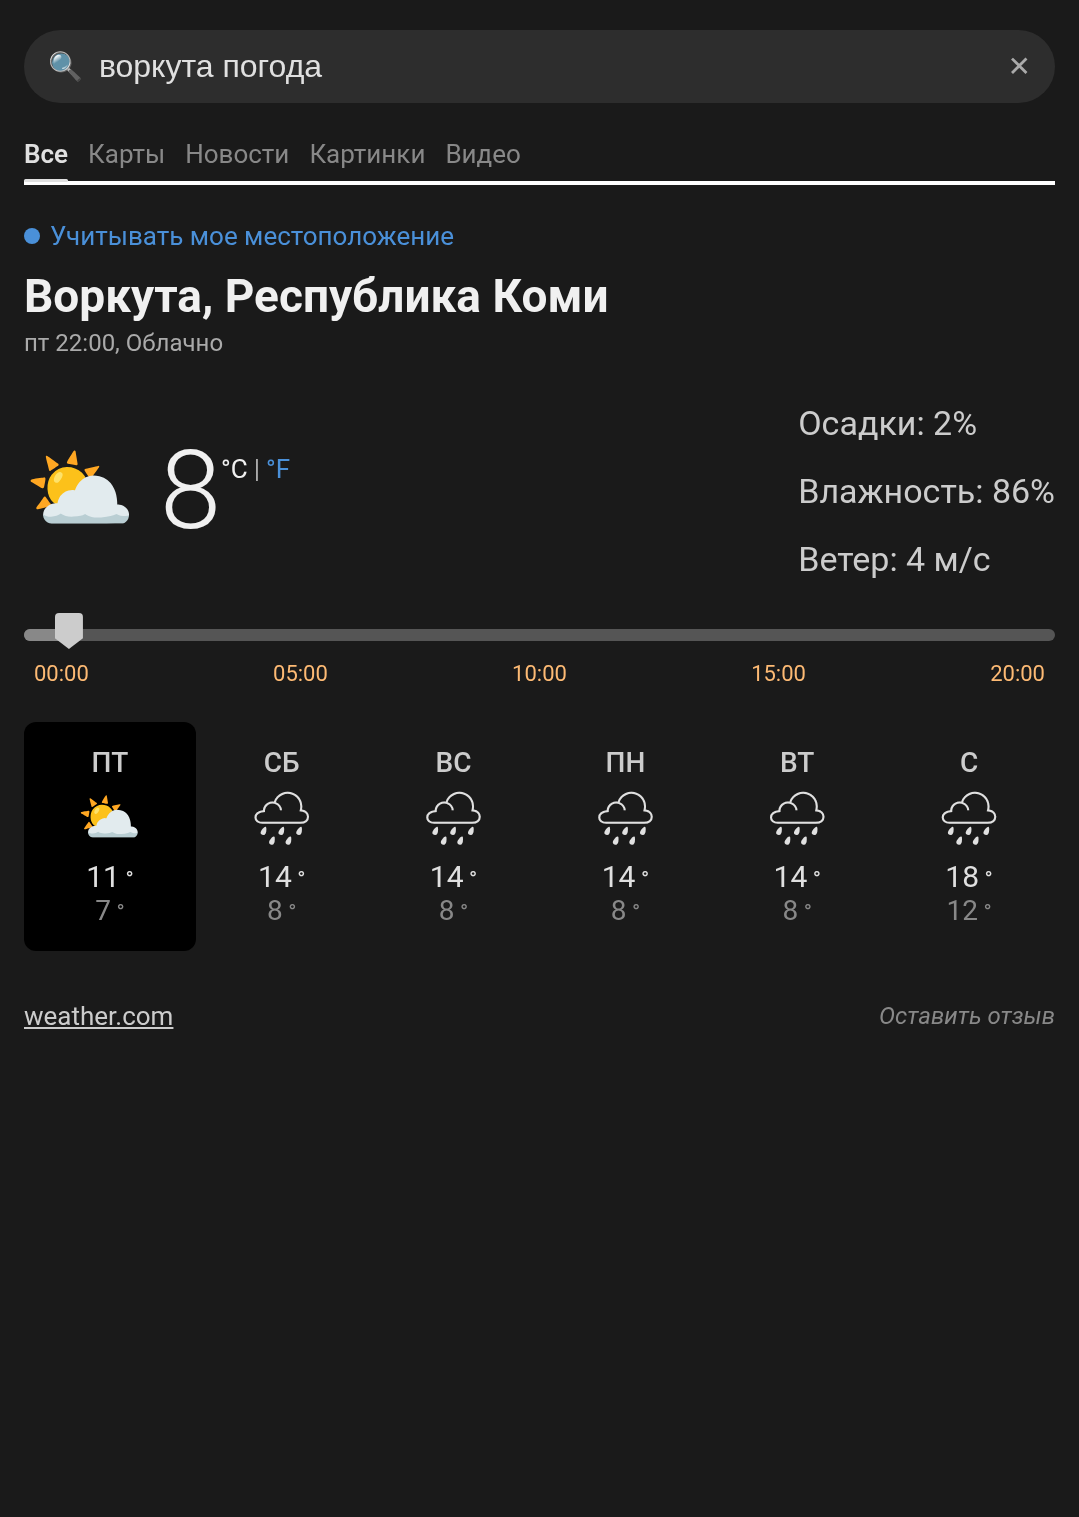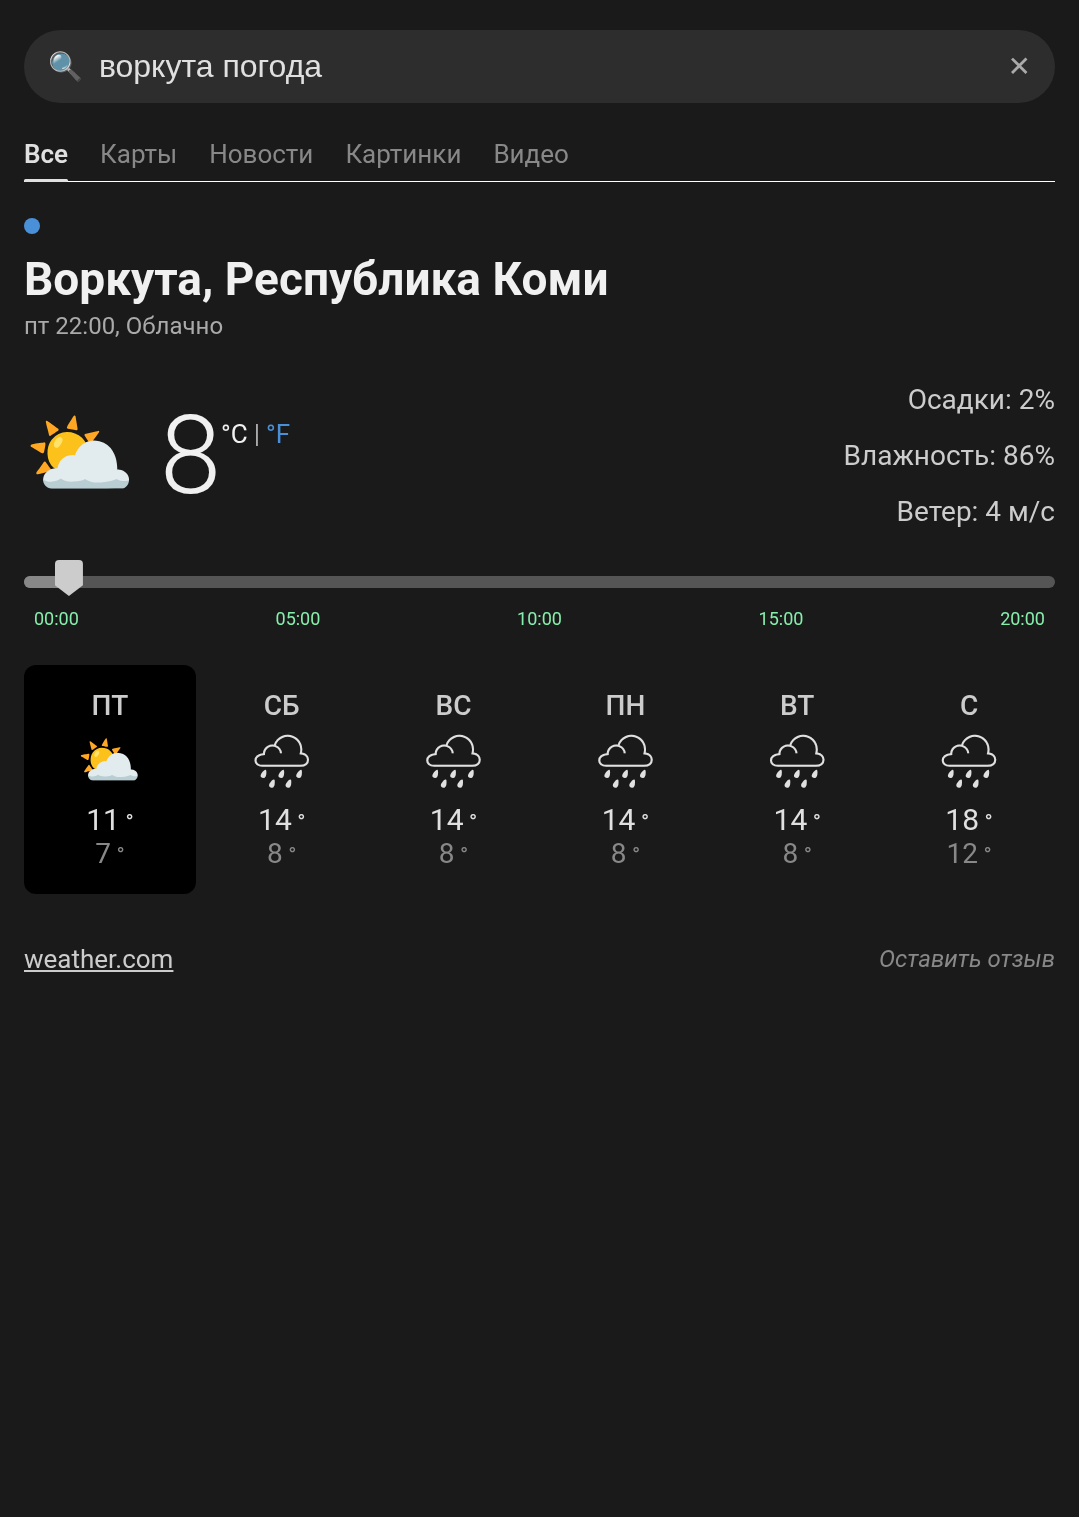--- a/index.html
+++ b/index.html
@@ -38,23 +38,23 @@
     }
     .clear-icon {
       color: #aaa;
       font-size: 28px;
       cursor: pointer;
     }
 
     
     .tabs {
       display: flex;
-      gap: 32px;
+      gap: 20px;
       margin-bottom: 36px;
-      border-bottom: 1px solid #ffffff;
+      border-bottom: 4px solid #ffffff;
     }
     .tab {
       padding-bottom: 12px;
       font-size: 26px;
       color: #888;
       cursor: pointer;
       position: relative;
       white-space: nowrap;
     }
     .tab.active {
@@ -130,22 +130,21 @@
     .temp-units {
       display: flex;
       gap: 6px;
       margin-top: 18px;
       font-size: 26px;
     }
     .temp-c { color: #f0f0f0; }
     .temp-sep { color: #aaa; }
     .temp-f { color: #4a90d9; }
     .weather-details {
-      text-align: right;
-      font-size: 28px;
+      font-size: 34px;
       color: #ccc;
       line-height: 2.0;
     }
 
     
     .timeline-section {
       margin-bottom: 36px;
     }
     .timeline-track {
       position: relative;
@@ -173,22 +172,22 @@
       border-radius: 4px 4px 0 0;
       clip-path: polygon(0 0, 100% 0, 100% 70%, 50% 100%, 0 70%);
       cursor: pointer;
     }
     .timeline-labels {
       display: flex;
       justify-content: space-between;
       padding: 0 10px;
     }
     .timeline-label {
-      font-size: 18px;
-      color: #86efac;
+      font-size: 22px;
+      color: #fdba74;
     }
 
     
     .forecast-section {
       display: flex;
       gap: 0;
       overflow: hidden;
       margin-bottom: 40px;
     }
     .forecast-day {
@@ -261,20 +260,21 @@
 <div class="tabs">
   <div class="tab active">Все</div>
   <div class="tab">Карты</div>
   <div class="tab">Новости</div>
   <div class="tab">Картинки</div>
   <div class="tab">Видео</div>
 </div>
 
 <div class="location-toggle">
   <div class="location-dot"></div>
+  <span class="location-text">Учитывать мое местоположение</span>
 </div>
 
 <div class="city-name">Воркута, Республика Коми</div>
 <div class="city-time">пт 22:00, Облачно</div>
 
 <div class="weather-main">
   <div class="weather-icon-large">⛅</div>
   <div class="temp-block">
     <span class="temp-number">8</span>
     <div class="temp-units">

